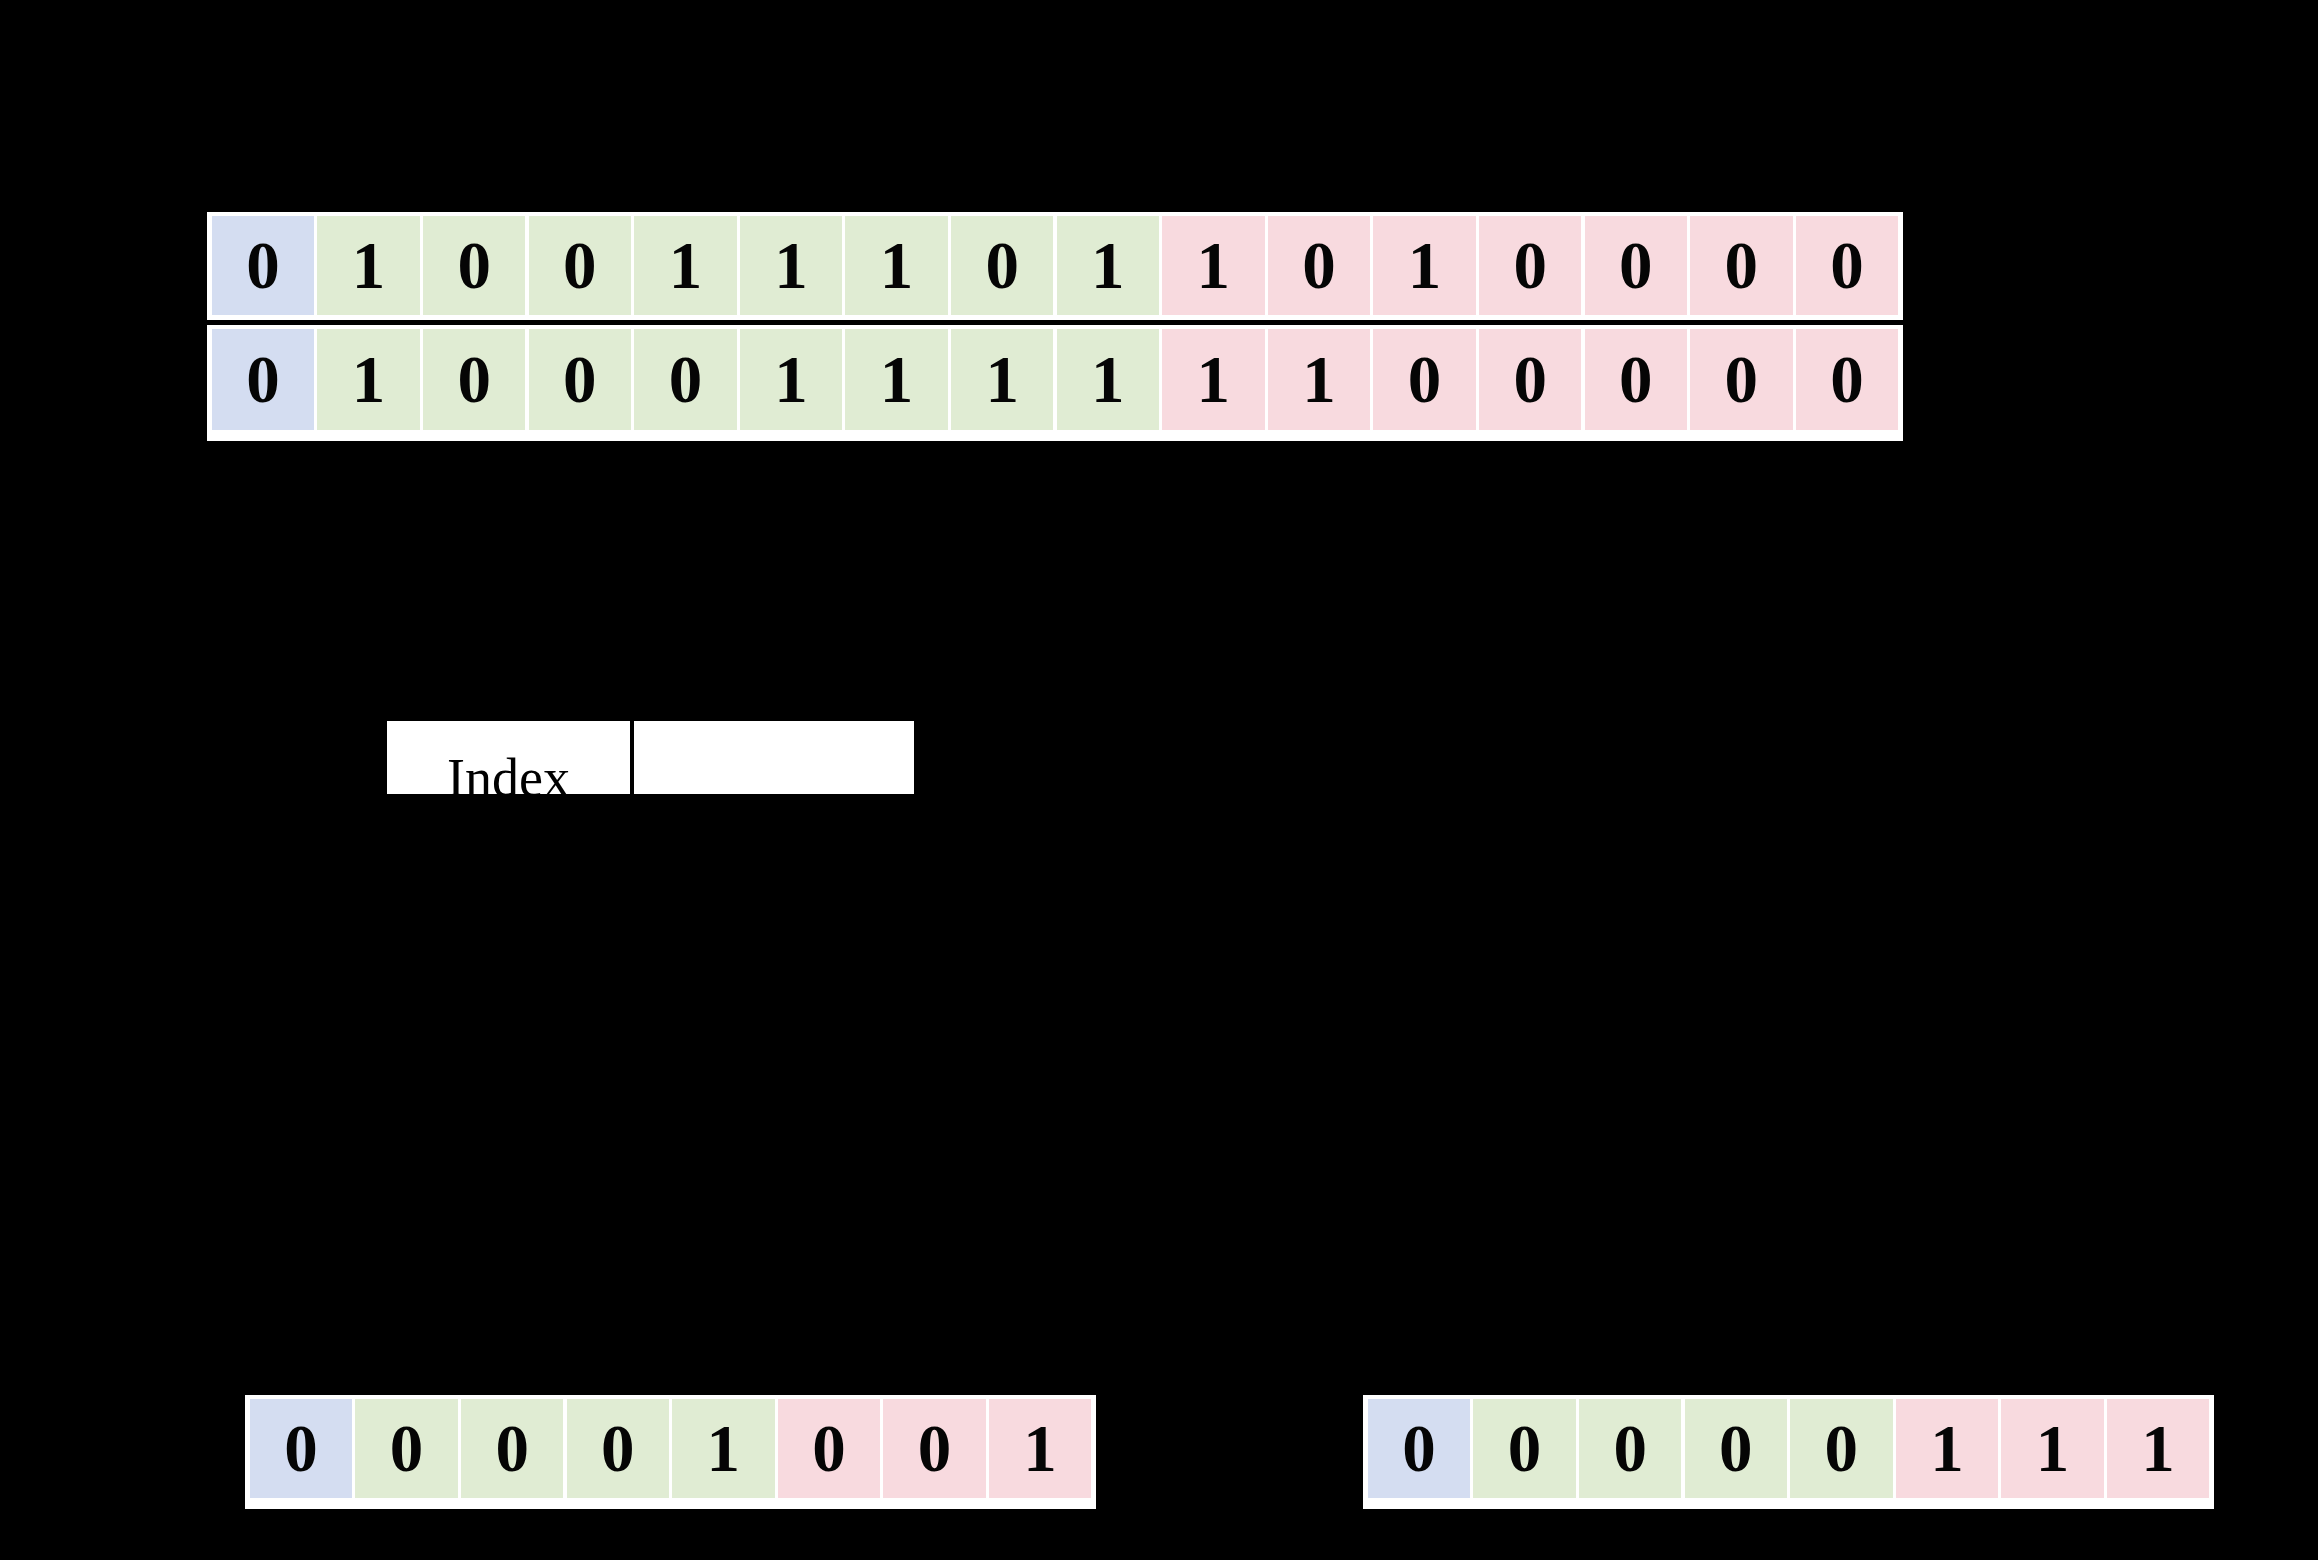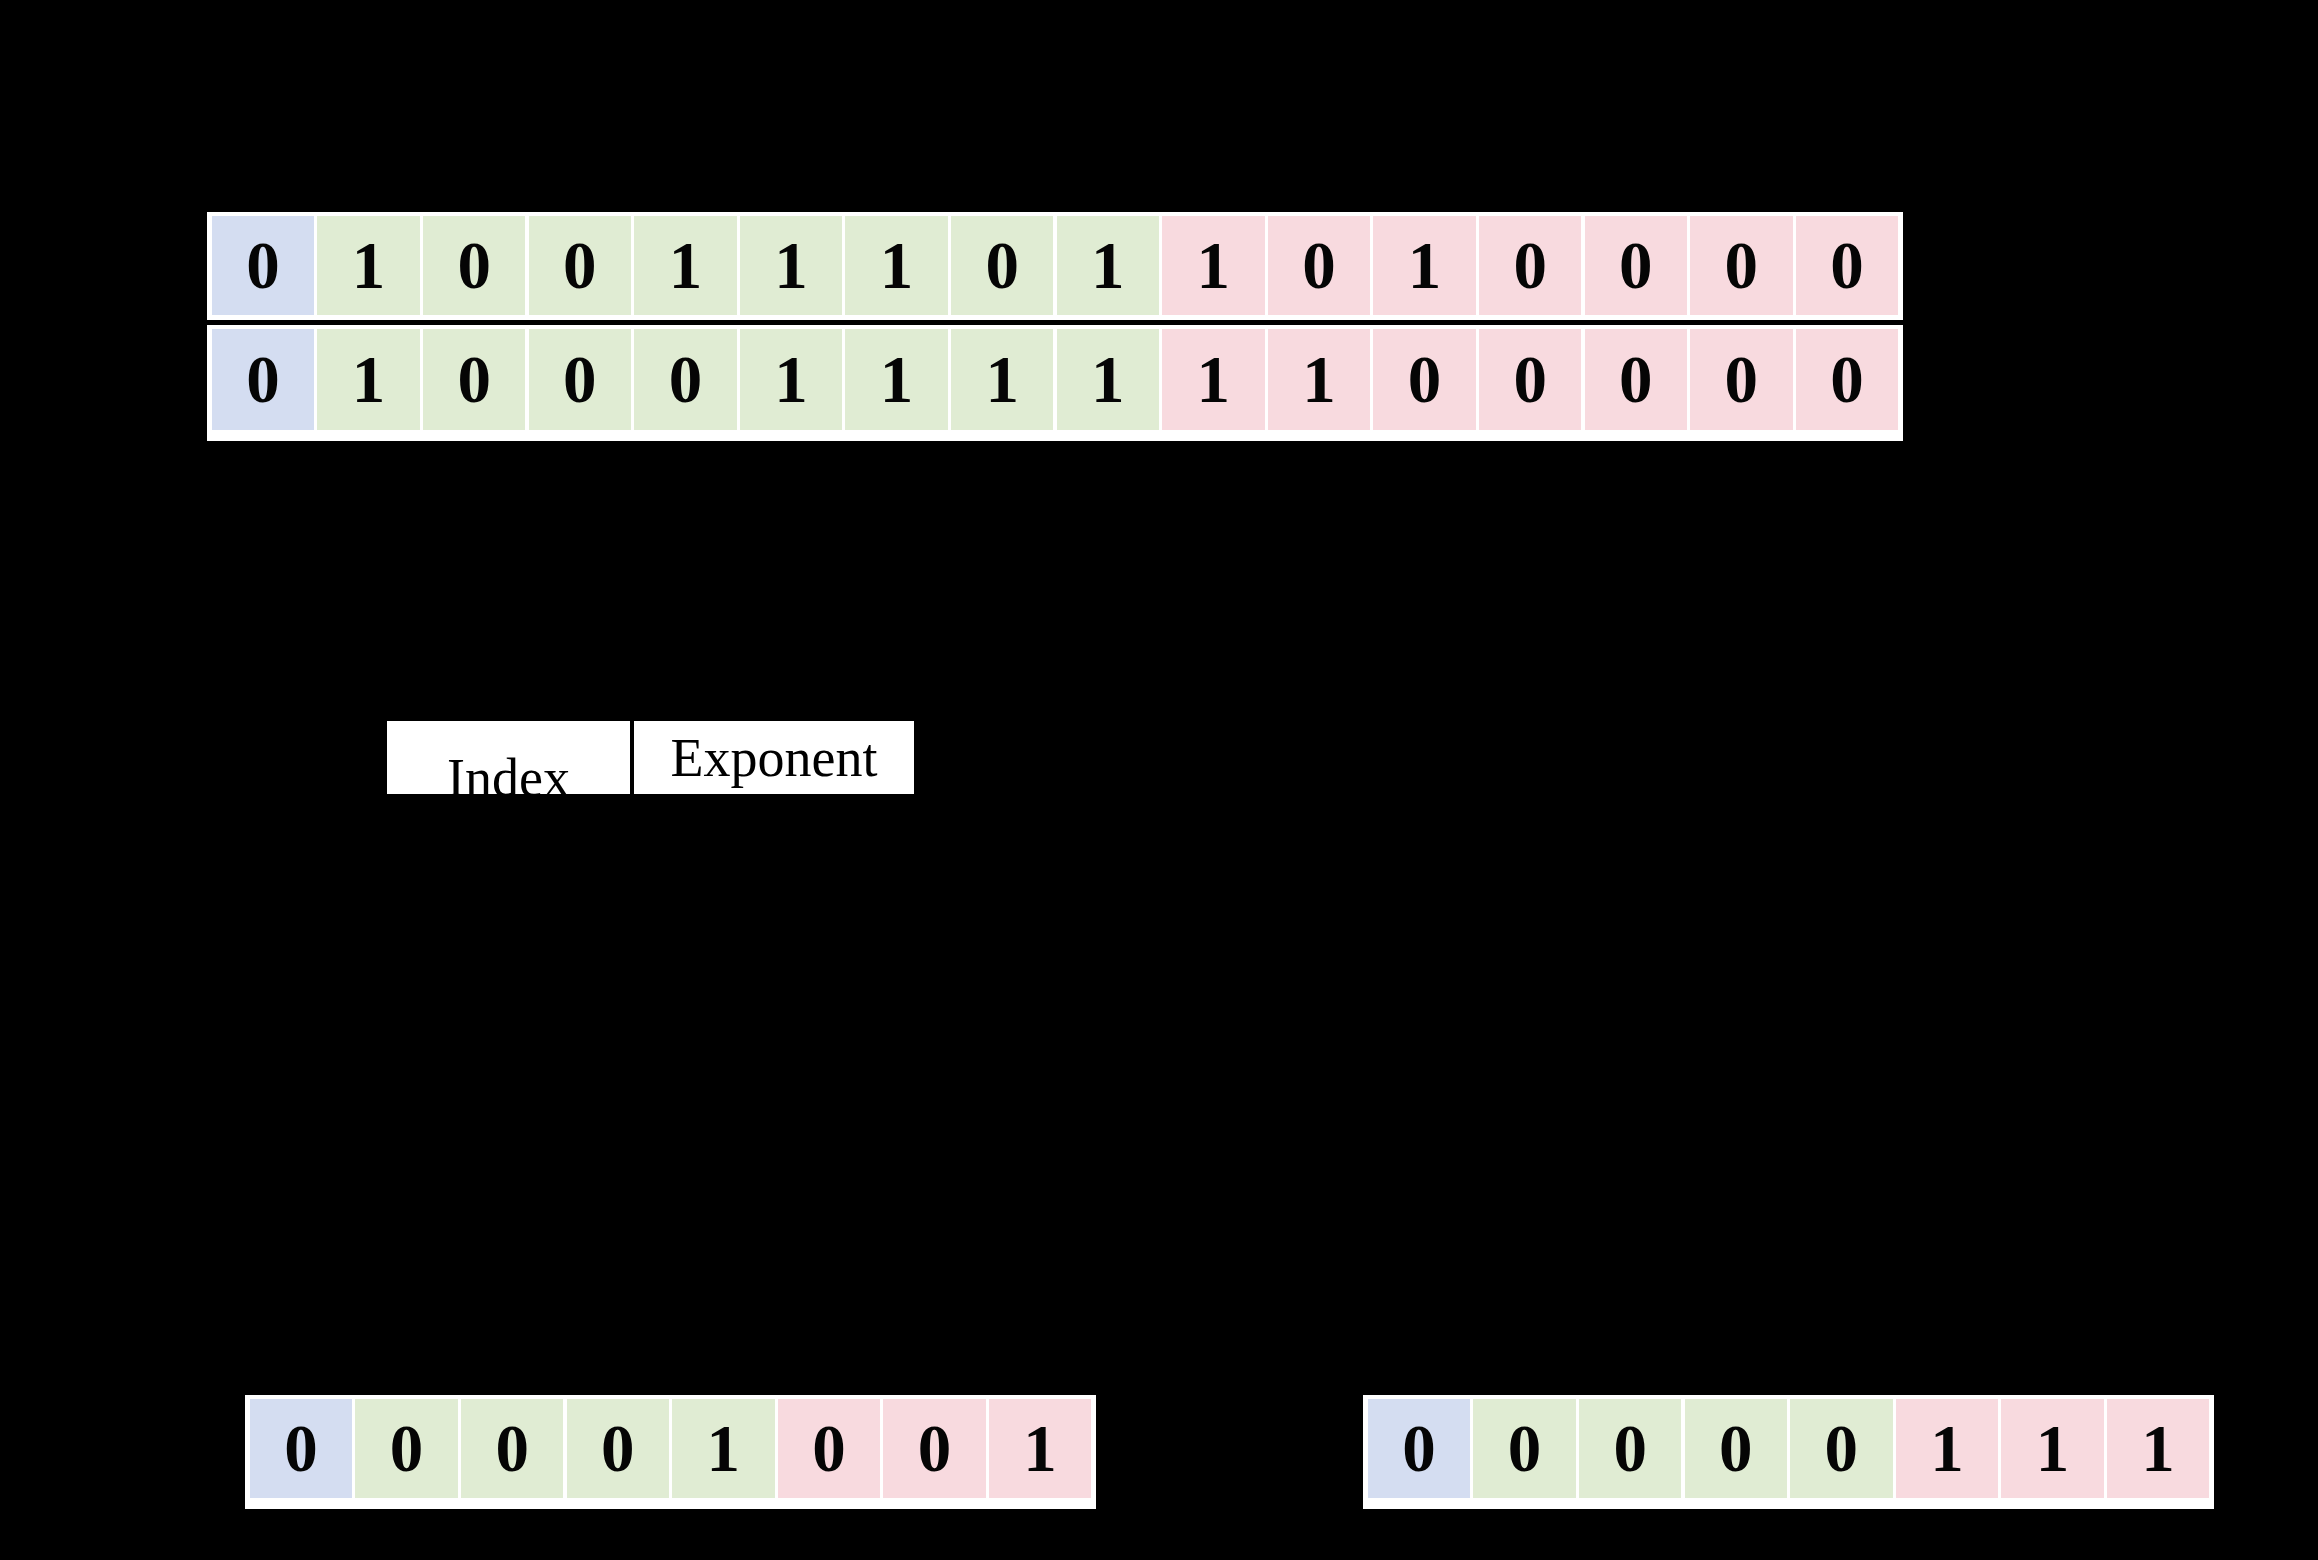--- a/index.html
+++ b/index.html
@@ -123,21 +123,20 @@
       <div class="bit-cell field-mantissa">0</div>
       <div class="bit-cell field-mantissa">0</div>
       <div class="bit-cell field-mantissa">0</div>
       <div class="bit-cell field-mantissa">0</div>
     </div>
 </div>
 
 <div class="index-table">
   <div class="col col-index">Index</div>
   <div class="vdivider"></div>
-  <div class="col col-exponent">Exponent</div>
 </div>
 
 <div id="bottom-left-block" class="bit-block">
   <div class="bit-row">
       <div class="bit-cell field-sign">0</div>
       <div class="bit-cell field-exponent">0</div>
       <div class="bit-cell field-exponent">0</div>
       <div class="bit-cell field-exponent">0</div>
       <div class="bit-cell field-exponent">1</div>
       <div class="bit-cell field-mantissa">0</div>

